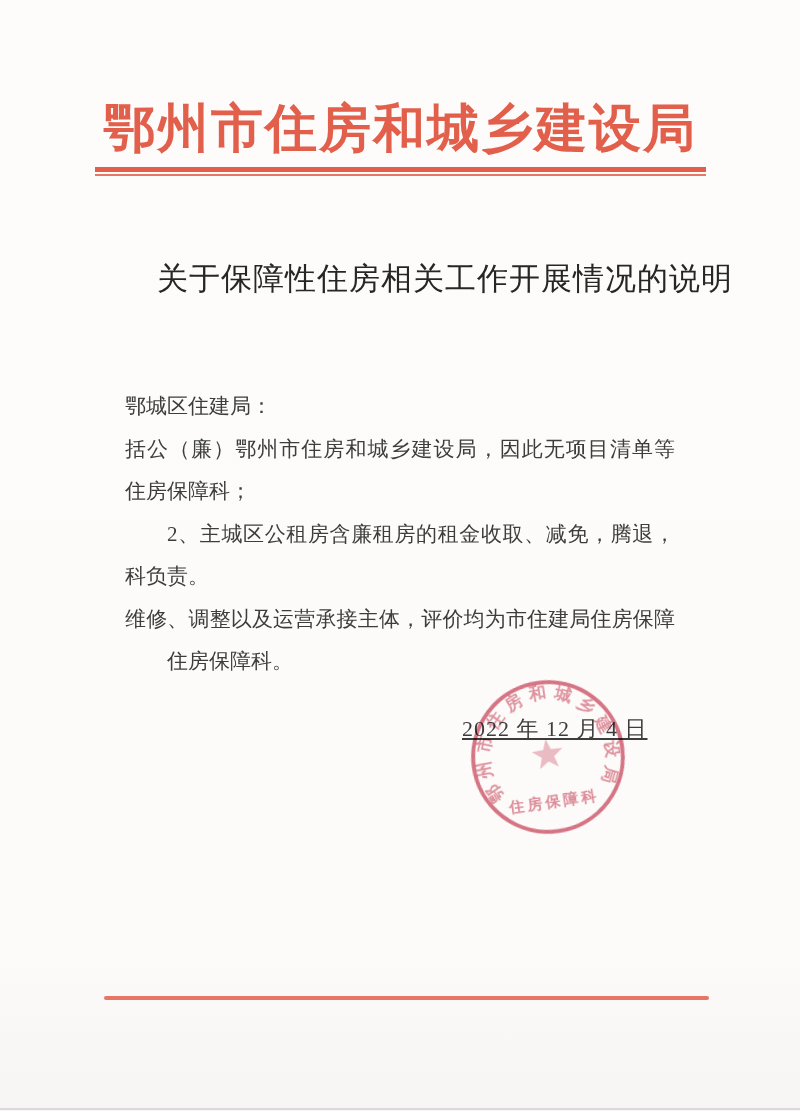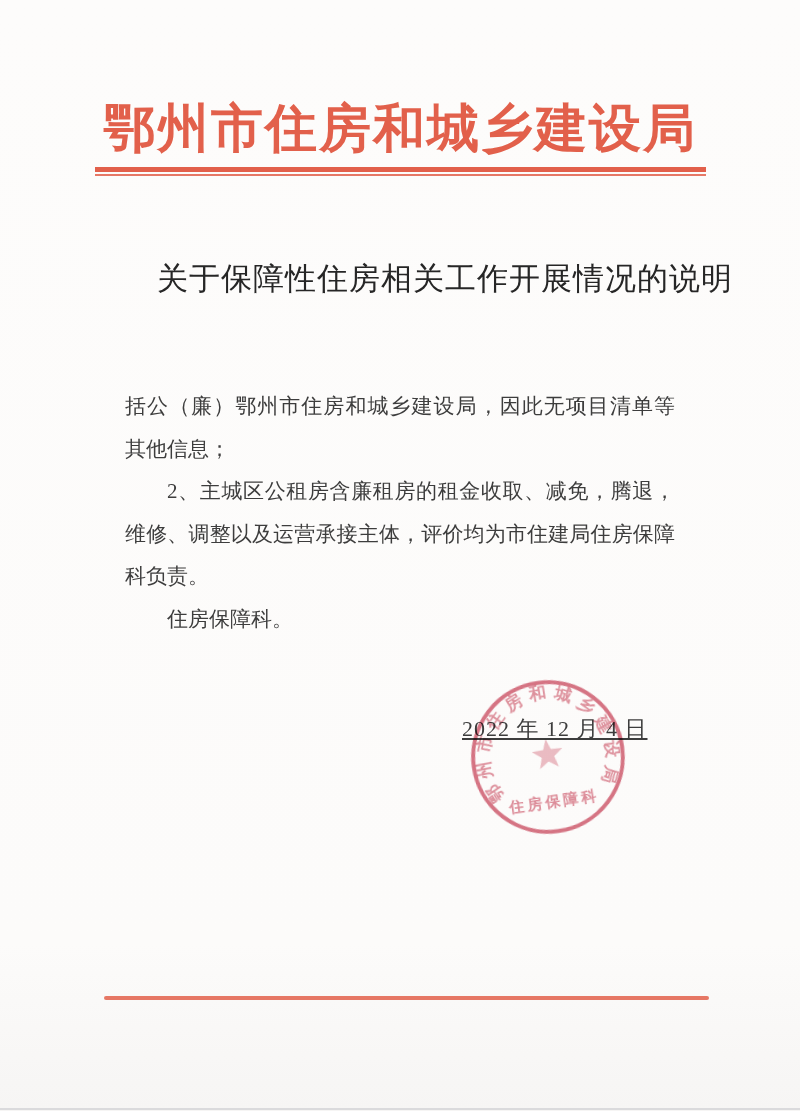--- a/index.html
+++ b/index.html
@@ -94,25 +94,26 @@
   <div class="letterhead">鄂州市住房和城乡建设局</div>
 
   <div class="rule-wrap">
     <div class="rule-thick"></div>
     <div class="rule-thin"></div>
   </div>
 
   <h1 class="doc-title">关于保障性住房相关工作开展情况的说明</h1>
 
   <div class="body-text">
+    <div class="line">鄂城区住建局：</div>
     <div class="line just">括公（廉）鄂州市住房和城乡建设局，因此无项目清单等</div>
-    <div class="line">其他信息；</div>
+    <div class="line">住房保障科；</div>
     <div class="line indent just">2、主城区公租房含廉租房的租金收取、减免，腾退，</div>
+    <div class="line">科负责。</div>
     <div class="line just">维修、调整以及运营承接主体，评价均为市住建局住房保障</div>
-    <div class="line">科负责。</div>
     <div class="line indent">住房保障科。</div>
   </div>
 
   <div class="date-line">2022 年 12 月 4 日</div>
 
   <svg class="seal" viewBox="0 0 180 180" aria-hidden="true">
     <circle class="seal-circle" cx="90" cy="90" r="74"></circle>
     <path id="sealArc" d="M 42.5 123.3 A 58 58 0 1 1 137.5 123.3" fill="none"></path>
     <text class="seal-arc-text">
       <textPath href="#sealArc" startOffset="0" textLength="250">鄂州市住房和城乡建设局</textPath>

